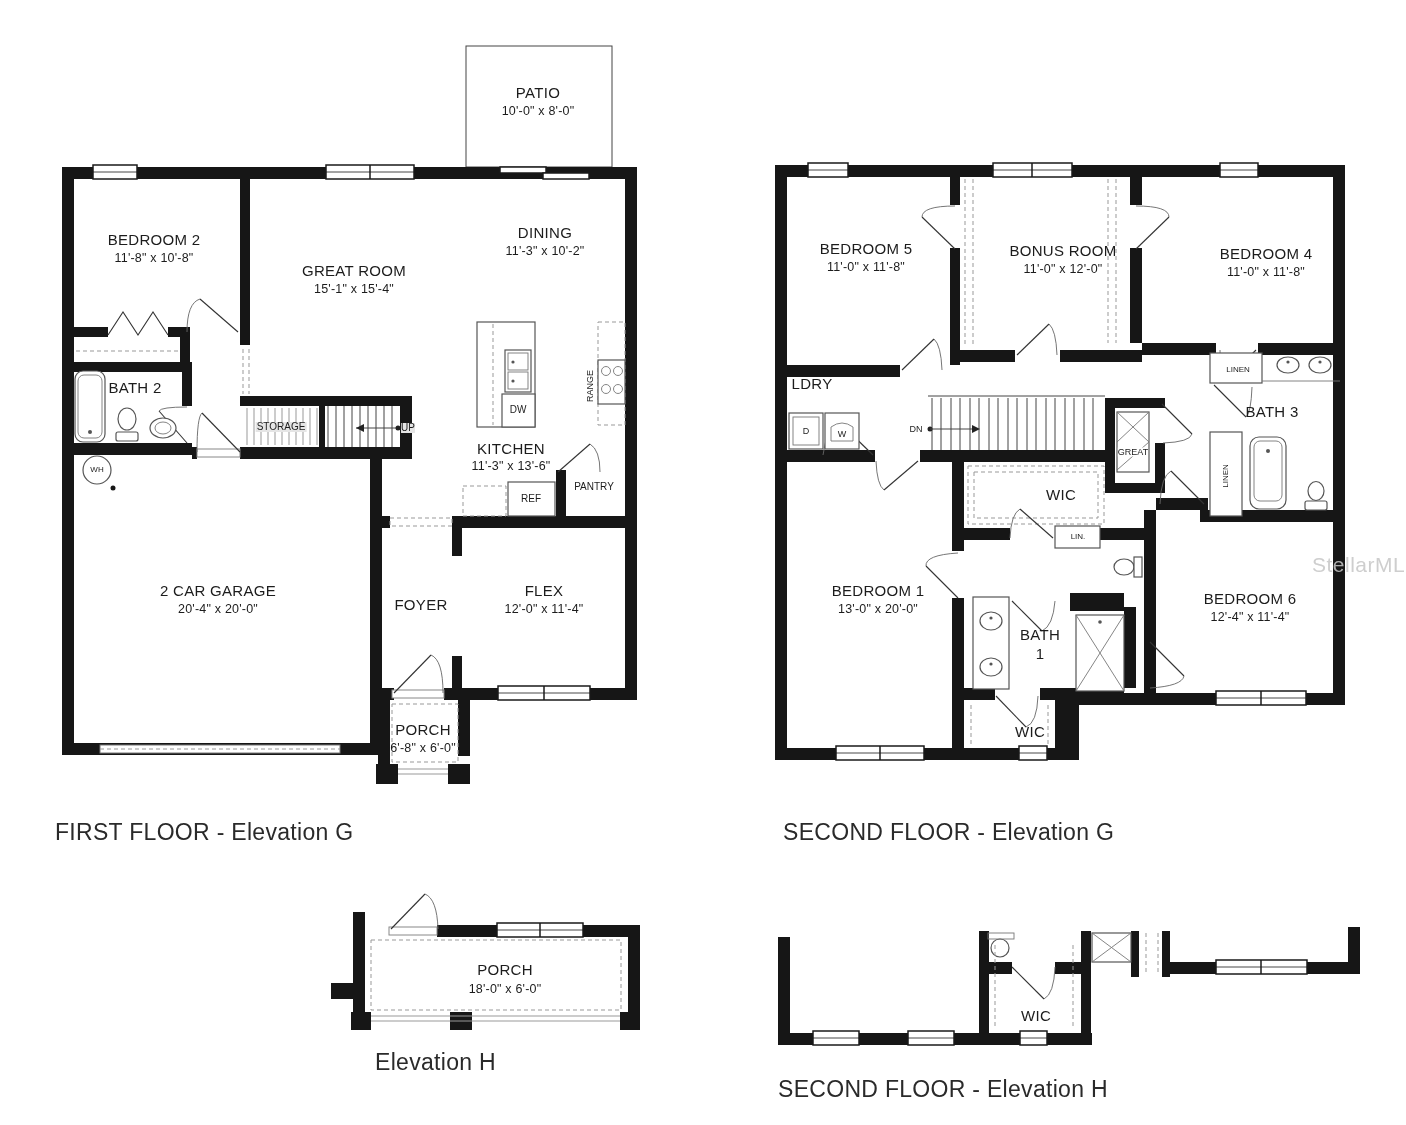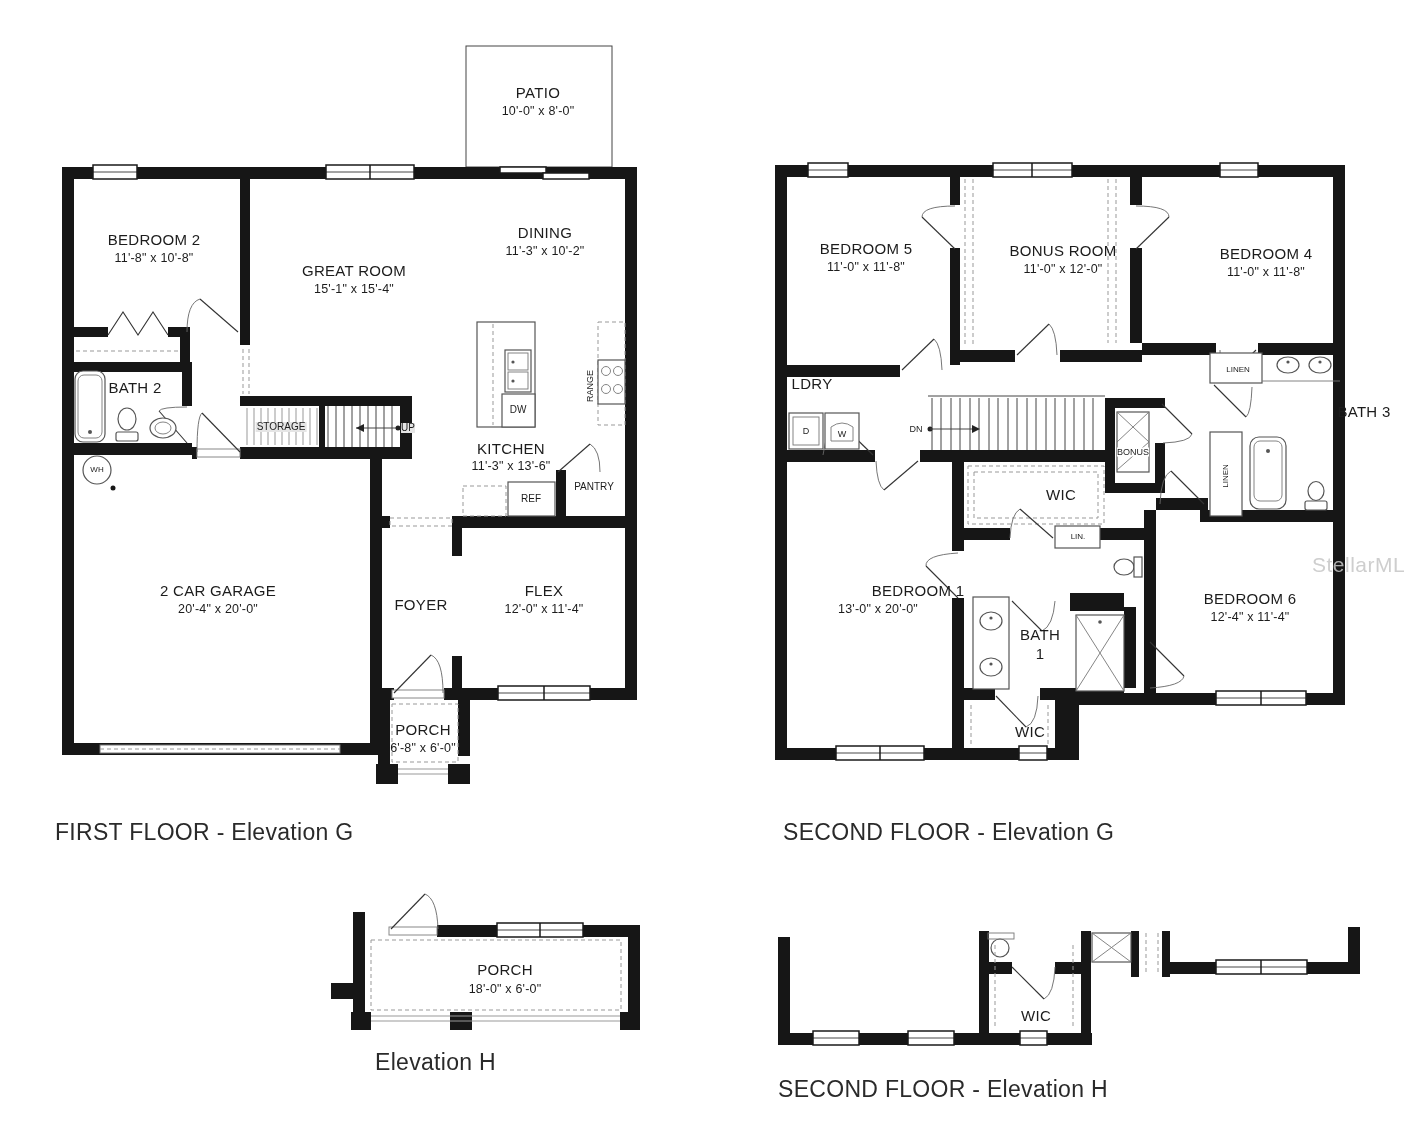--- a/index.html
+++ b/index.html
@@ -415,27 +415,27 @@
 <div class="lbl name" style="left:866px;top:248px">BEDROOM 5</div>
 <div class="lbl dims" style="left:866px;top:267px">11'-0" x 11'-8"</div>
 <div class="lbl name" style="left:1063px;top:250px">BONUS ROOM</div>
 <div class="lbl dims" style="left:1063px;top:269px">11'-0" x 12'-0"</div>
 <div class="lbl name" style="left:1266px;top:253px">BEDROOM 4</div>
 <div class="lbl dims" style="left:1266px;top:272px">11'-0" x 11'-8"</div>
 <div class="lbl name" style="left:812px;top:383px">LDRY</div>
 <div class="lbl mini" style="left:806px;top:431px">D</div>
 <div class="lbl mini" style="left:842px;top:434px">W</div>
 <div class="lbl mini" style="left:916px;top:429px;background:#fff">DN</div>
-<div class="lbl mini" style="left:1133px;top:452px;background:#fff">BONUS</div>
+<div class="lbl mini" style="left:1133px;top:452px;background:#fff">GREAT</div>
 <div class="lbl micro" style="left:1238px;top:370px">LINEN</div>
-<div class="lbl name" style="left:1364px;top:411px">BATH 3</div>
+<div class="lbl name" style="left:1272px;top:411px">BATH 3</div>
 <div class="lbl micro vert" style="left:1226px;top:476px">LINEN</div>
 <div class="lbl name" style="left:1061px;top:494px">WIC</div>
 <div class="lbl micro" style="left:1078px;top:537px">LIN.</div>
-<div class="lbl name" style="left:918px;top:590px">BEDROOM 1</div>
+<div class="lbl name" style="left:878px;top:590px">BEDROOM 1</div>
 <div class="lbl dims" style="left:878px;top:609px">13'-0" x 20'-0"</div>
 <div class="lbl name" style="left:1040px;top:634px">BATH</div>
 <div class="lbl name" style="left:1040px;top:653px">1</div>
 <div class="lbl name" style="left:1250px;top:598px">BEDROOM 6</div>
 <div class="lbl dims" style="left:1250px;top:617px">12'-4" x 11'-4"</div>
 <div class="lbl name" style="left:1030px;top:731px">WIC</div>
 <div class="caption" style="left:783px;top:832px">SECOND FLOOR - Elevation G</div>
 
 <div class="lbl name" style="left:505px;top:969px">PORCH</div>
 <div class="lbl dims" style="left:505px;top:989px">18'-0" x 6'-0"</div>

